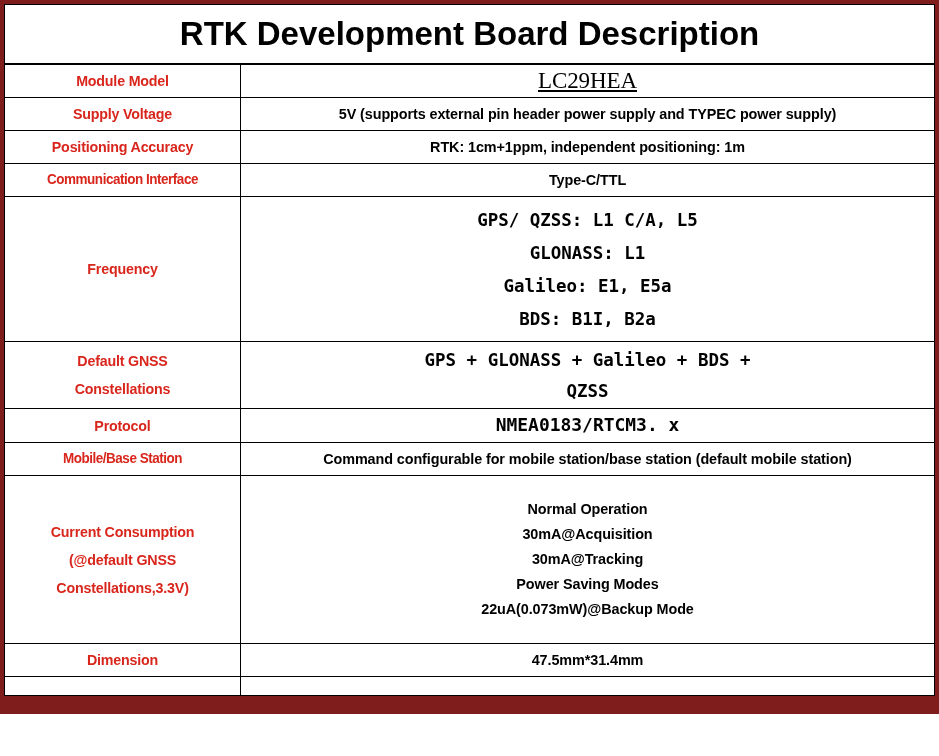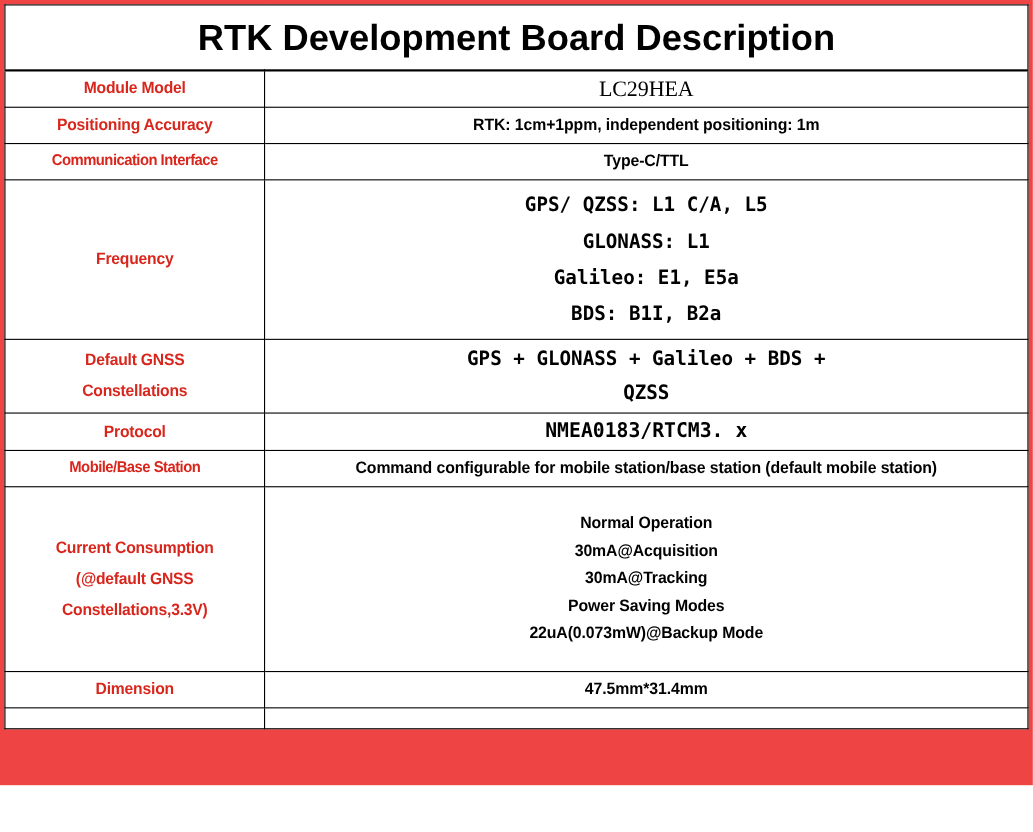--- a/index.html
+++ b/index.html
@@ -9,21 +9,21 @@
     background: #ffffff;
   }
   body {
     font-family: "Liberation Sans", sans-serif;
     -webkit-font-smoothing: antialiased;
   }
   #page {
     position: relative;
     width: 939px;
     height: 714px;
-    background: #ef4444;
+    background: #7f1d1d;
     overflow: hidden;
   }
   table.spec {
     position: absolute;
     left: 4px;
     top: 4px;
     width: 930px;
     border-collapse: collapse;
     table-layout: fixed;
     background: #ffffff;
@@ -75,21 +75,22 @@
     font-size: 15px;
     line-height: 20px;
     letter-spacing: -0.1px;
   }
   .value-cell .val { display: block; transform: scaleX(0.96); transform-origin: center; }
 
   
   .value-cell.serif {
     font-family: "Liberation Serif", serif;
     font-weight: normal;
-    font-size: 20px;
+    font-size: 23px;
+    text-decoration: underline;
   }
   .value-cell.serif .val { transform: none; }
 
   
   .value-cell.mono {
     font-family: "DejaVu Sans Mono", monospace;
     font-weight: bold;
     font-size: 18px;
     line-height: 33px;
     letter-spacing: 0px;
@@ -133,20 +134,28 @@
 
       <tr class="r-34">
         <td class="label-cell">
           <span class="lbl">Module Model</span>
         </td>
         <td class="value-cell serif">
           <span class="val">LC29HEA</span>
         </td>
       </tr>
 
+      <tr class="r-34">
+        <td class="label-cell">
+          <span class="lbl">Supply Voltage</span>
+        </td>
+        <td class="value-cell">
+          <span class="val">5V (supports external pin header power supply and TYPEC power supply)</span>
+        </td>
+      </tr>
 
       <tr class="r-34">
         <td class="label-cell">
           <span class="lbl">Positioning Accuracy</span>
         </td>
         <td class="value-cell">
           <span class="val">RTK: 1cm+1ppm, independent positioning: 1m</span>
         </td>
       </tr>
 

